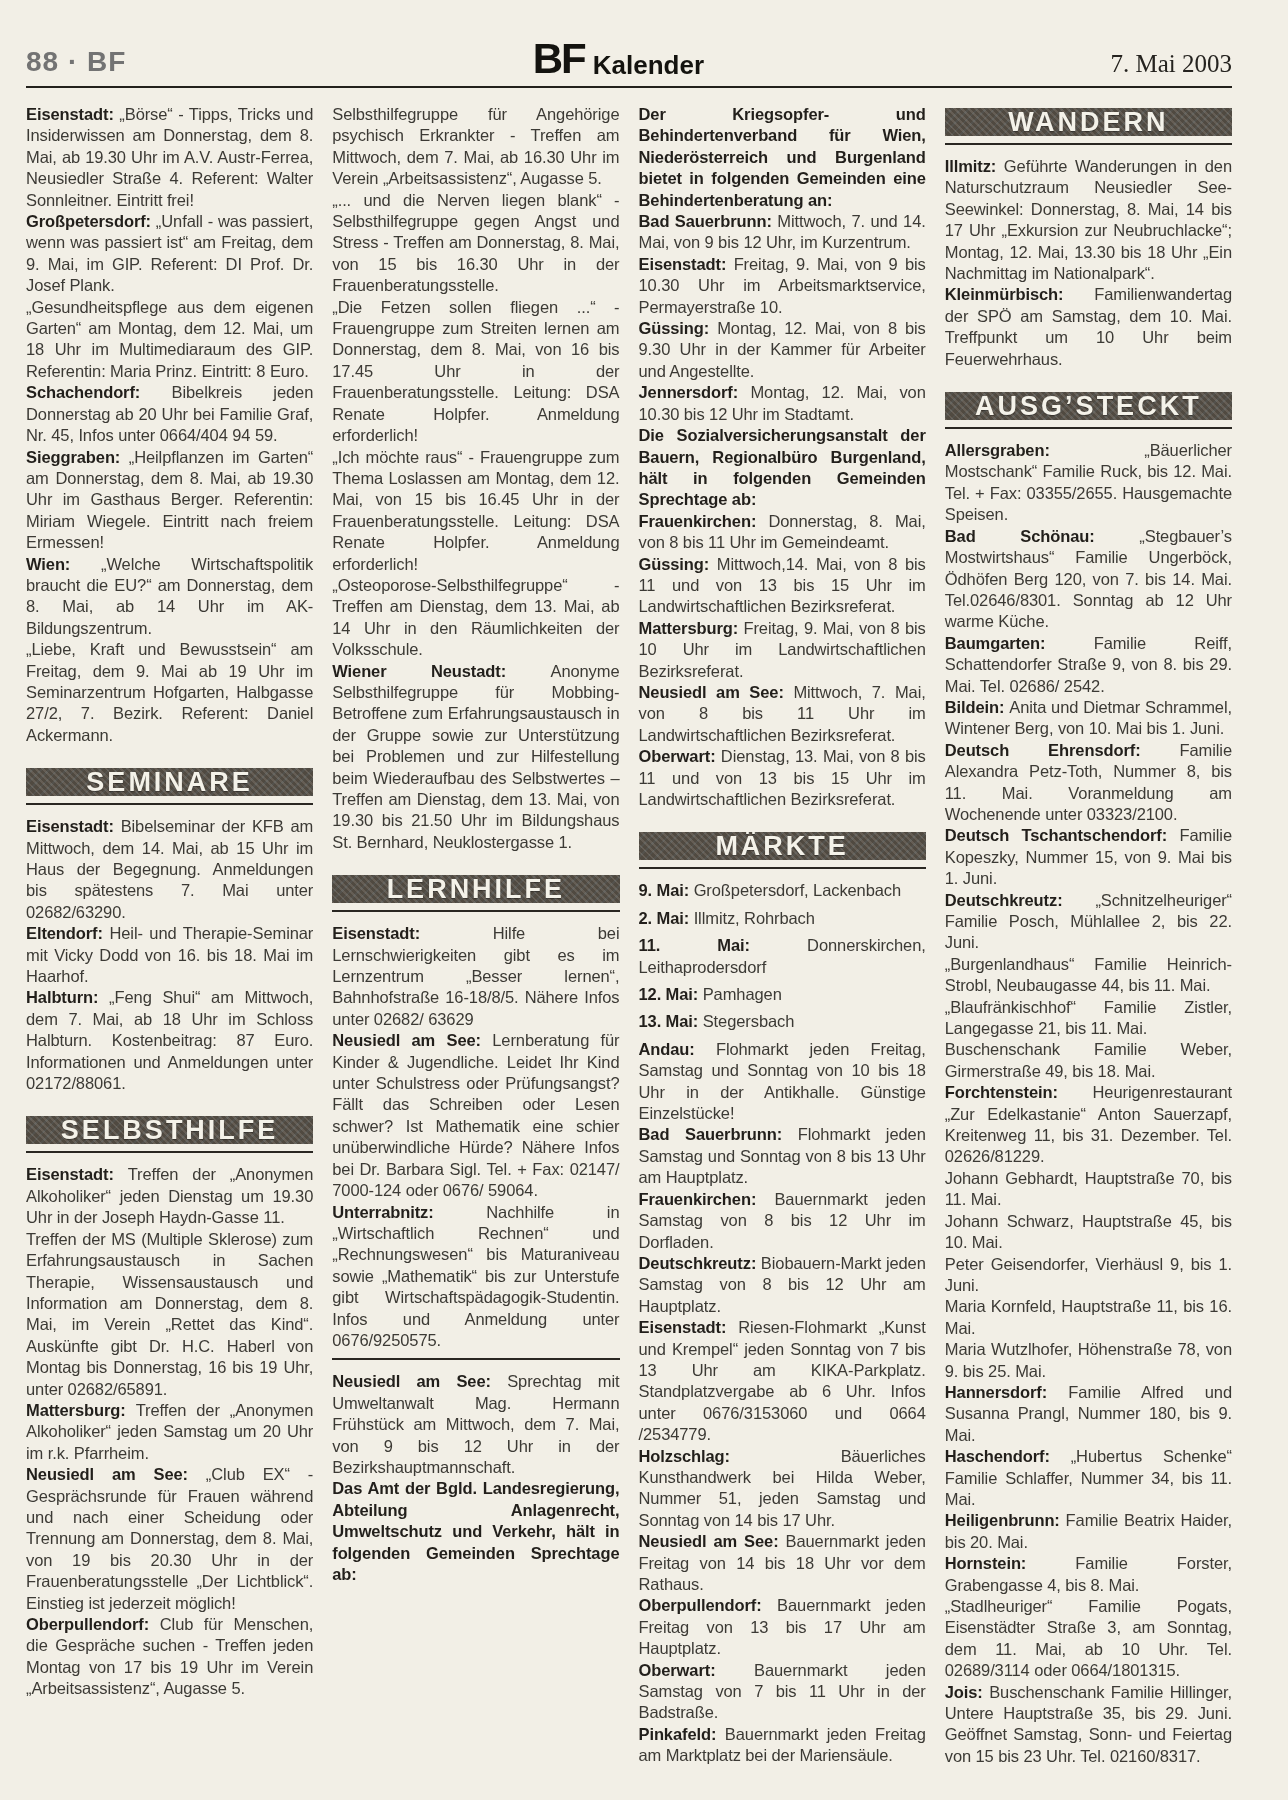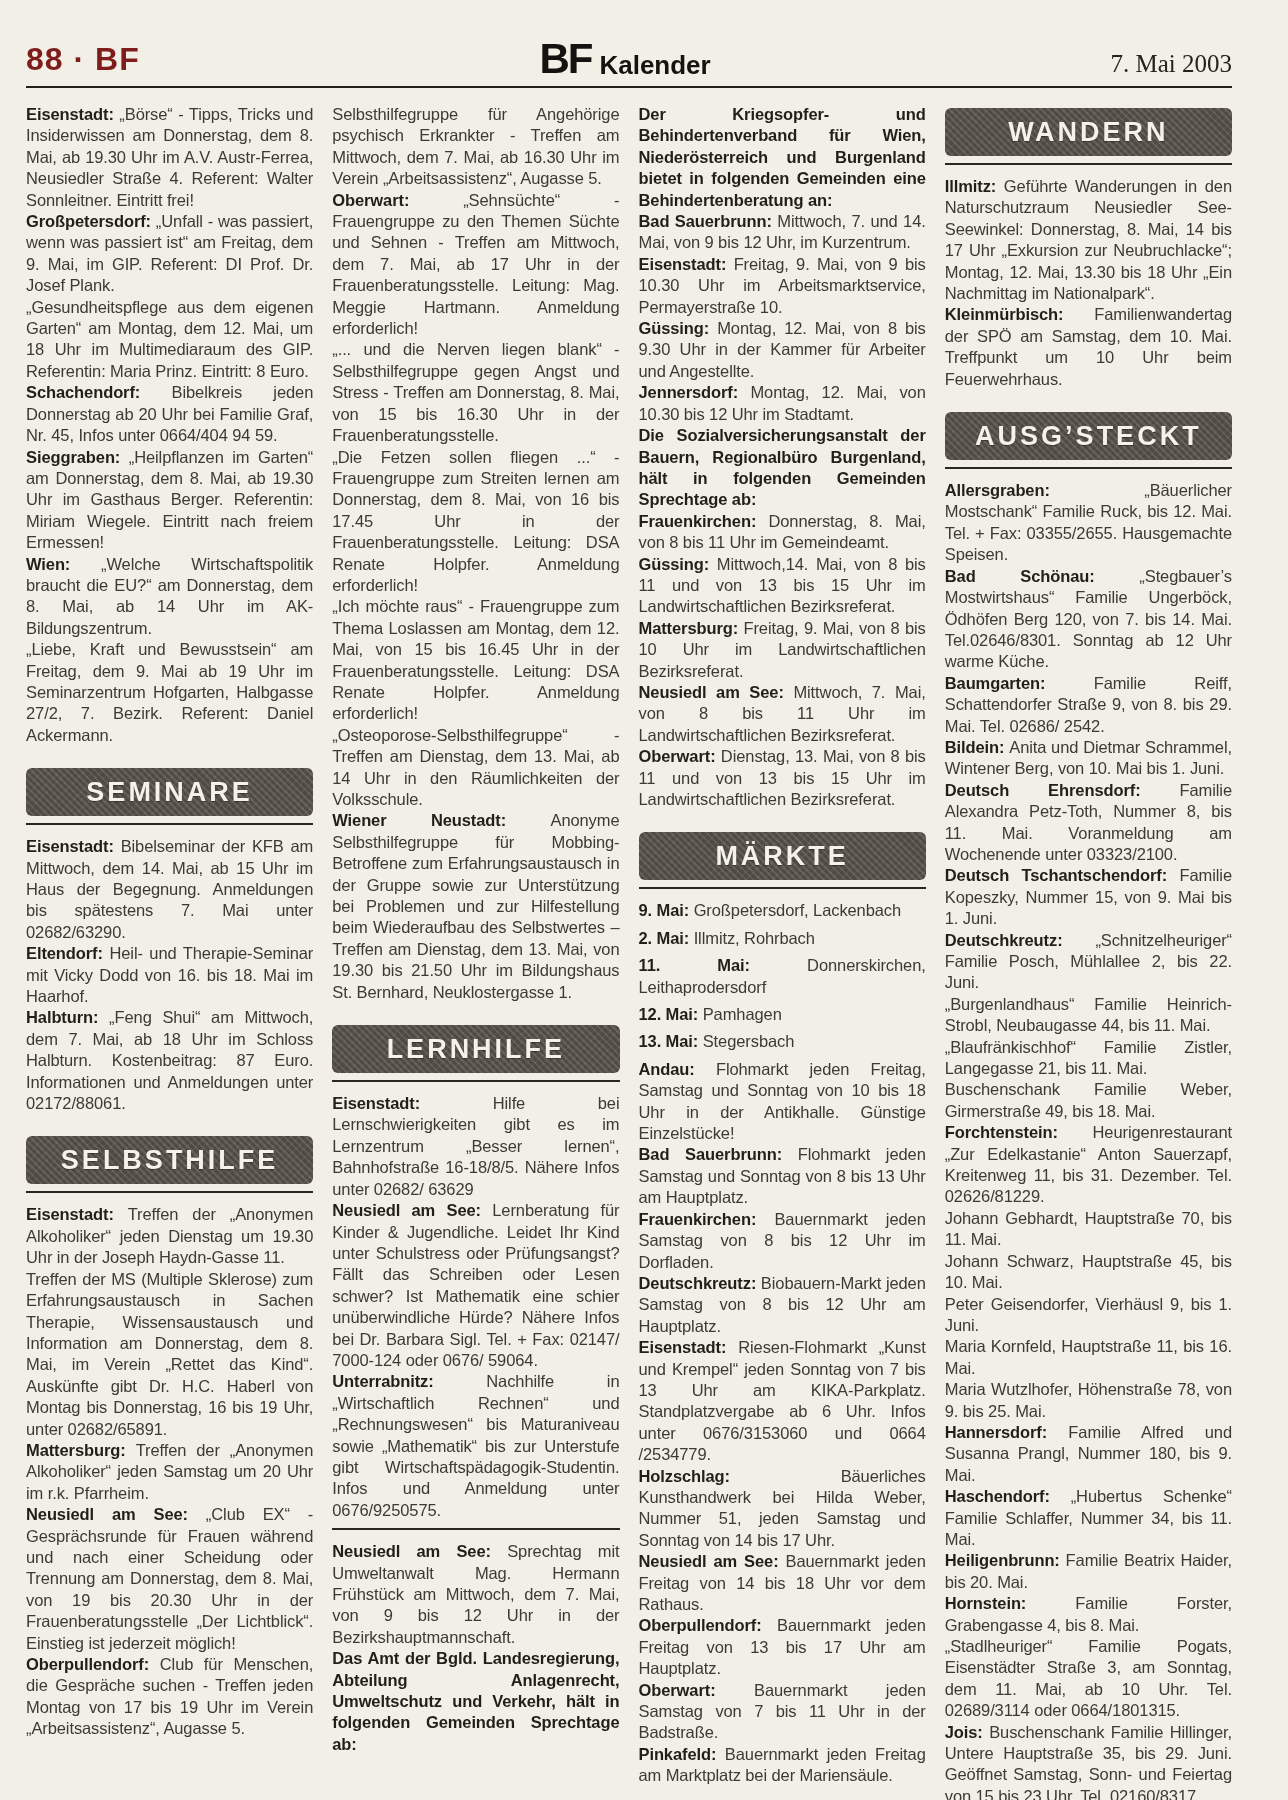--- a/index.html
+++ b/index.html
@@ -18,24 +18,24 @@
     height: 1800px;
     padding: 16px 56px 0 26px;
   }
   .page-header {
     display: flex;
     align-items: flex-end;
     justify-content: space-between;
     height: 62px;
   }
   .page-num {
-    font-size: 32px;
+    font-size: 28px;
     font-weight: 700;
     letter-spacing: 1px;
-    color: #7f1d1d;
+    color: #737373;
   }
   .masthead { display: flex; align-items: flex-end; }
   .bf-logo {
     font-size: 42px;
     font-weight: 900;
     letter-spacing: -2px;
     line-height: 0.9;
     color: #14130f;
   }
   .masthead-title {
@@ -70,34 +70,33 @@
     letter-spacing: -0.1px;
     hyphens: auto;
     -webkit-hyphens: auto;
   }
   p.item b { color: #221f1b; }
   p.item.allbold { font-weight: 700; color: #221f1b; }
   p.item.spaced { margin-top: 6px; }
 
   .section-bar {
     margin-top: 22px;
-    height: 48px;
+    height: 28px;
     display: flex;
     align-items: center;
     justify-content: center;
     background-color: #5d564c;
     background-image:
       repeating-linear-gradient(45deg, rgba(255,255,255,0.07) 0 2px, rgba(0,0,0,0.10) 2px 5px),
       repeating-linear-gradient(-45deg, rgba(90,110,125,0.18) 0 2px, rgba(60,50,40,0.12) 2px 6px);
     color: #f4f2e9;
     font-weight: 700;
     font-size: 27px;
     letter-spacing: 3px;
     text-shadow: 0 1px 1px rgba(0,0,0,0.35);
-    border-radius: 6px;
   }
   .col > .section-bar:first-child { margin-top: 4px; }
   .section-rule { height: 2px; background: #2a2722; margin: 7px 0 11px; }
 </style>
 </head>
 <body>
 
 <div class="page">
   <header class="page-header">
     <div class="page-num">88 · BF</div>
@@ -129,21 +128,20 @@
         </div>
         <div class="section-rule"></div>
         <p class="item"><b>Eisenstadt: </b>Treffen der „Anonymen Alkoholiker“ jeden Dienstag um 19.30 Uhr in der Joseph Haydn-Gasse 11.</p>
         <p class="item">Treffen der MS (Multiple Sklerose) zum Erfahrungsaustausch in Sachen Therapie, Wissensaustausch und Information am Donnerstag, dem 8. Mai, im Verein „Rettet das Kind“. Auskünfte gibt Dr. H.C. Haberl von Montag bis Donnerstag, 16 bis 19 Uhr, unter 02682/65891.</p>
         <p class="item"><b>Mattersburg: </b>Treffen der „Anonymen Alkoholiker“ jeden Samstag um 20 Uhr im r.k. Pfarrheim.</p>
         <p class="item"><b>Neusiedl am See: </b>„Club EX“ - Gesprächsrunde für Frauen während und nach einer Scheidung oder Trennung am Donnerstag, dem 8. Mai, von 19 bis 20.30 Uhr in der Frauenberatungsstelle „Der Lichtblick“. Einstieg ist jederzeit möglich!</p>
         <p class="item"><b>Oberpullendorf: </b>Club für Menschen, die Gespräche suchen - Treffen jeden Montag von 17 bis 19 Uhr im Verein „Arbeitsassistenz“, Augasse 5.</p>
       </div>
       <div class="col">
         <p class="item">Selbsthilfegruppe für Angehörige psychisch Erkrankter - Treffen am Mittwoch, dem 7. Mai, ab 16.30 Uhr im Verein „Arbeitsassistenz“, Augasse 5.</p>
-        <p class="item"><b>Oberwart: </b>„Sehnsüchte“ - Frauengruppe zu den Themen Süchte und Sehnen - Treffen am Mittwoch, dem 7. Mai, ab 17 Uhr in der Frauenberatungsstelle. Leitung: Mag. Meggie Hartmann. Anmeldung erforderlich!</p>
         <p class="item">„... und die Nerven liegen blank“ - Selbsthilfegruppe gegen Angst und Stress - Treffen am Donnerstag, 8. Mai, von 15 bis 16.30 Uhr in der Frauenberatungsstelle.</p>
         <p class="item">„Die Fetzen sollen fliegen ...“ - Frauengruppe zum Streiten lernen am Donnerstag, dem 8. Mai, von 16 bis 17.45 Uhr in der Frauenberatungsstelle. Leitung: DSA Renate Holpfer. Anmeldung erforderlich!</p>
         <p class="item">„Ich möchte raus“ - Frauengruppe zum Thema Loslassen am Montag, dem 12. Mai, von 15 bis 16.45 Uhr in der Frauenberatungsstelle. Leitung: DSA Renate Holpfer. Anmeldung erforderlich!</p>
         <p class="item">„Osteoporose-Selbsthilfegruppe“ - Treffen am Dienstag, dem 13. Mai, ab 14 Uhr in den Räumlichkeiten der Volksschule.</p>
         <p class="item"><b>Wiener Neustadt: </b>Anonyme Selbsthilfegruppe für Mobbing-Betroffene zum Erfahrungsaustausch in der Gruppe sowie zur Unterstützung bei Problemen und zur Hilfestellung beim Wiederaufbau des Selbstwertes – Treffen am Dienstag, dem 13. Mai, von 19.30 bis 21.50 Uhr im Bildungshaus St. Bernhard, Neuklostergasse 1.</p>
         <div class="section-bar">
           <span>LERNHILFE</span>
         </div>
         <div class="section-rule"></div>
         <p class="item"><b>Eisenstadt: </b>Hilfe bei Lernschwierigkeiten gibt es im Lernzentrum „Besser lernen“, Bahnhofstraße 16-18/8/5. Nähere Infos unter 02682/ 63629</p>

